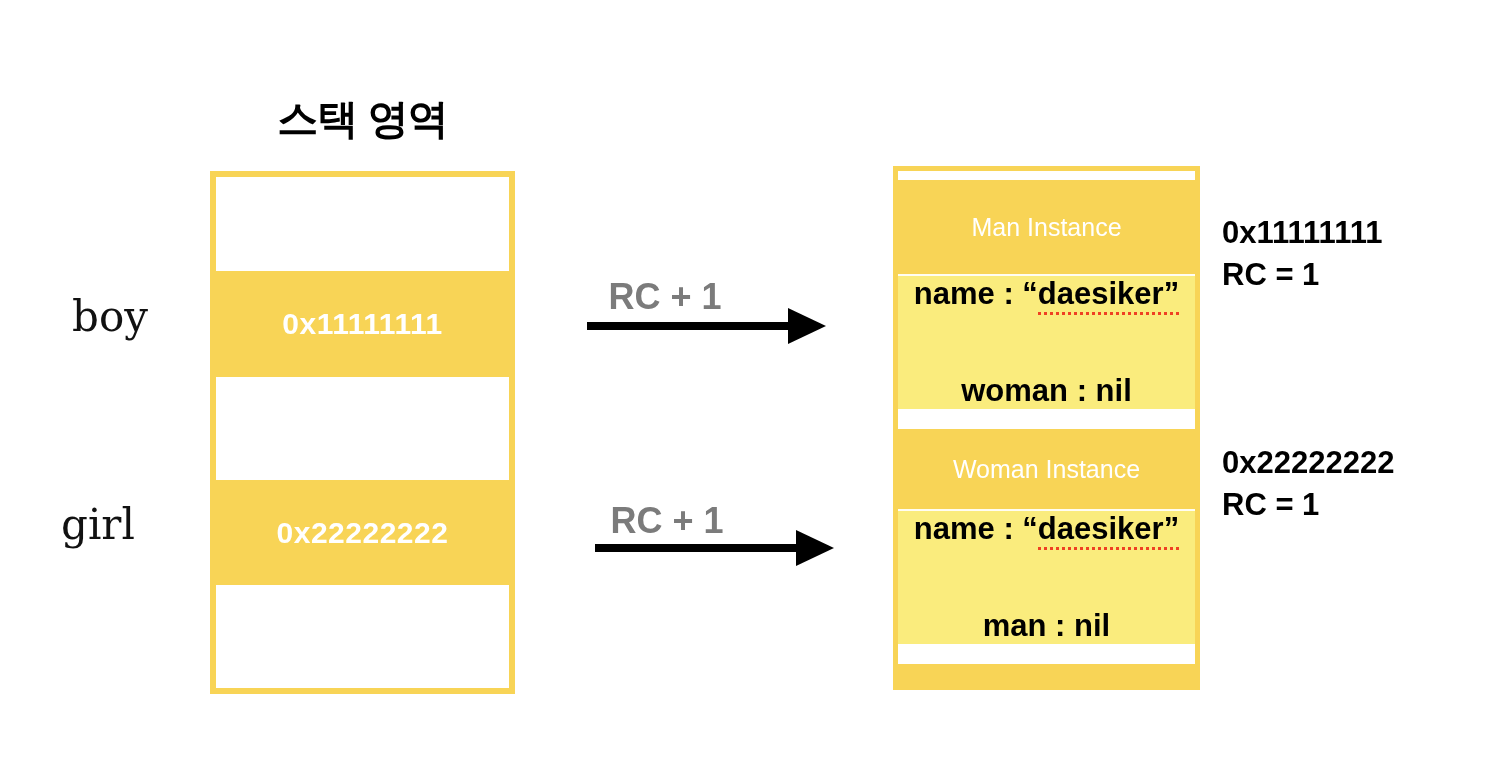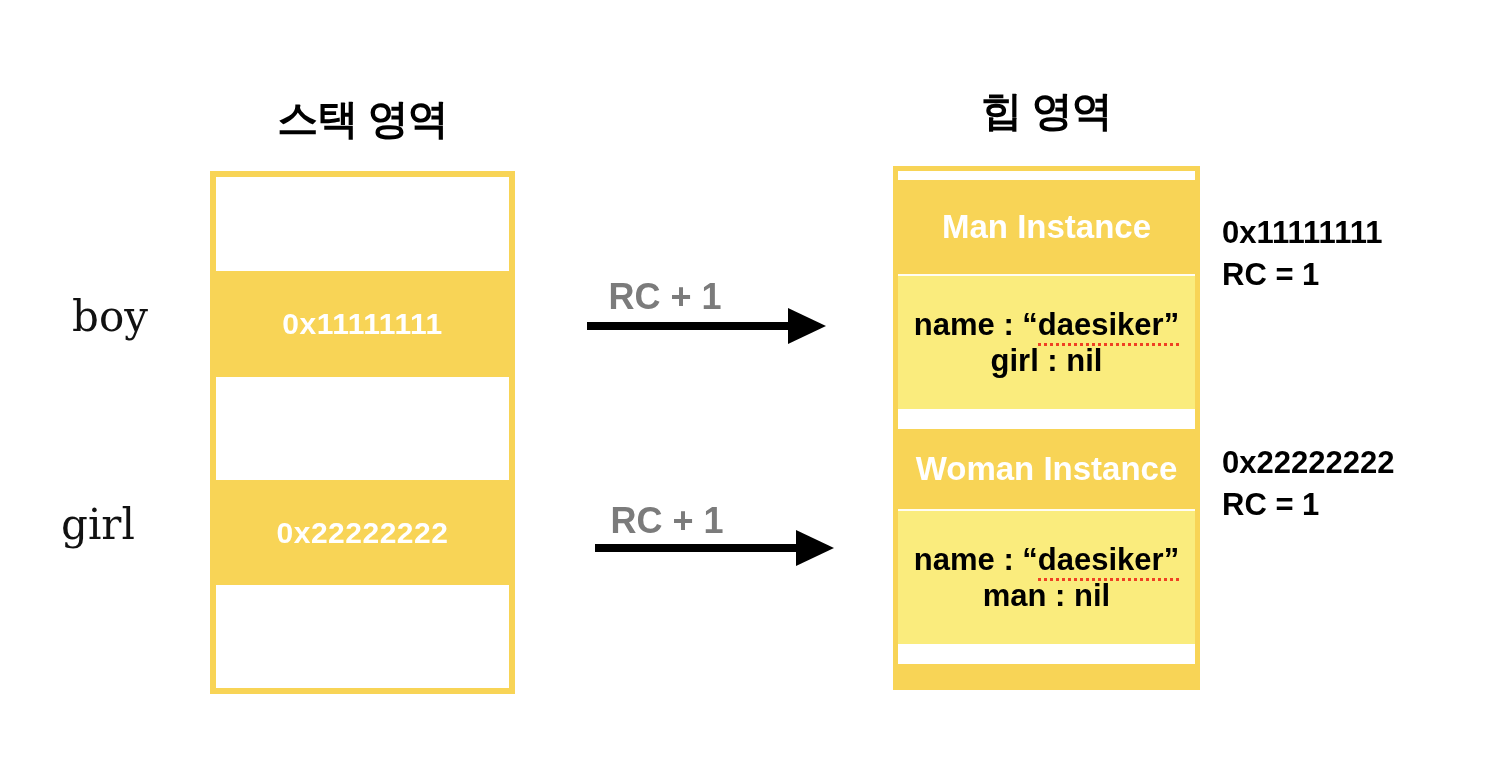--- a/index.html
+++ b/index.html
@@ -45,41 +45,40 @@
   .rc-label-1{left:665px;top:276px;}
   .rc-label-2{left:667px;top:500px;}
 
   
   .heap-box{position:absolute;left:893px;top:166px;width:307px;height:524px;
     background:var(--yellow);padding:5px;display:flex;flex-direction:column;}
   .heap-sep{background:#ffffff;width:100%;}
   .sep-top{height:9px;}
   .sep-mid{height:20px;}
   .instance-header{display:flex;align-items:center;justify-content:center;
-    color:#ffffff;font-weight:bold;font-size:33px;}
+    color:#ffffff;font-weight:normal;font-size:25px;}
   .hdr-1{height:94px;} .hdr-2{height:80px;}
   .instance-body{height:135px;background:var(--light-yellow);border-top:2px solid rgba(255,255,255,0.9);
-    display:flex;flex-direction:column;justify-content:center;align-items:center;
+    display:flex;flex-direction:column;justify-content:space-between;align-items:center;
     color:var(--ink);font-weight:bold;font-size:31px;}
   .field-line{white-space:nowrap;}
   .misspell{border-bottom:3px dotted var(--misspell-red);padding-bottom:1px;}
 
   
   .annotation{position:absolute;left:1222px;color:var(--ink);font-weight:bold;
     font-size:31px;line-height:42px;}
   .ann-1{top:212px;}
   .ann-2{top:442px;}
 </style>
 </head>
 <body>
 
 <div class="canvas">
 
   <div class="region-title stack-title">스택 영역</div>
-  <div class="region-title heap-title">힙 영역</div>
 
   <div class="stack-box">
     <div class="stack-row empty r1"></div>
     <div class="stack-row addr r2">0x11111111</div>
     <div class="stack-row empty r3"></div>
     <div class="stack-row addr r4">0x22222222</div>
     <div class="stack-row empty r5"></div>
   </div>
 
   <div class="var-label var-boy">boy</div>
@@ -96,21 +95,21 @@
     <div class="shaft"></div>
     <div class="head"></div>
   </div>
 
   <div class="heap-box">
     <div class="heap-sep sep-top"></div>
 
     <div class="instance-header hdr-1">Man Instance</div>
     <div class="instance-body">
       <div class="field-line"><span>name : “</span><span class="misspell"><span>daesiker</span><span>”</span></span></div>
-      <div class="field-line">girl : nil</div>
+      <div class="field-line">woman : nil</div>
     </div>
 
     <div class="heap-sep sep-mid"></div>
 
     <div class="instance-header hdr-2">Woman Instance</div>
     <div class="instance-body">
       <div class="field-line"><span>name : “</span><span class="misspell"><span>daesiker</span><span>”</span></span></div>
       <div class="field-line">man : nil</div>
     </div>
 

